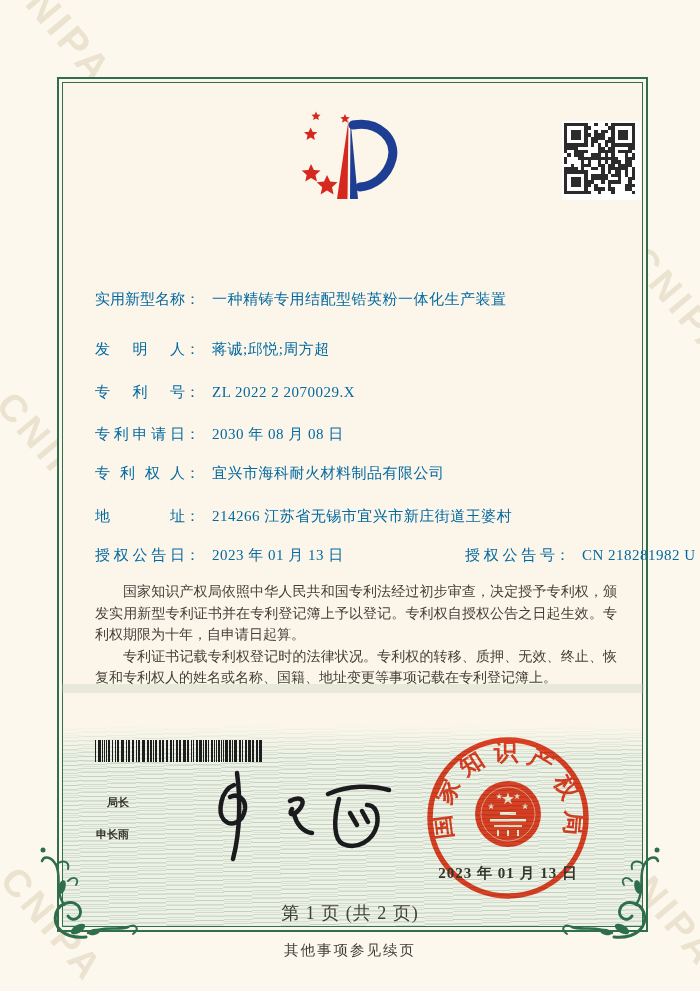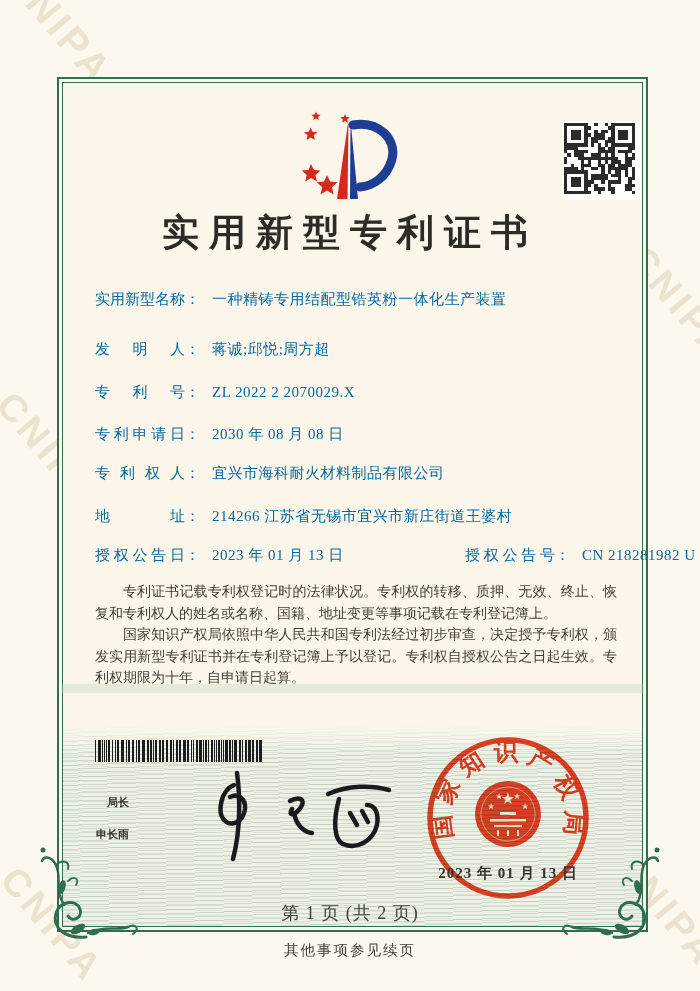--- a/index.html
+++ b/index.html
@@ -347,21 +347,20 @@
         <rect x="4" y="20" width="1" height="1" fill="#2b2b2b"></rect>
         <rect x="5" y="20" width="1" height="1" fill="#2b2b2b"></rect>
         <rect x="6" y="20" width="1" height="1" fill="#2b2b2b"></rect>
         <rect x="7" y="20" width="1" height="1" fill="#2b2b2b"></rect>
         <rect x="10" y="20" width="1" height="1" fill="#2b2b2b"></rect>
         <rect x="14" y="20" width="1" height="1" fill="#2b2b2b"></rect>
         <rect x="20" y="20" width="1" height="1" fill="#2b2b2b"></rect>
       </svg>
   </div>
 
-  <div class="title">实用新型专利证书</div>
 
   <div class="frow" style="top:290px">
     <span class="flabel">实用新型名称</span><span>：</span><span class="fvalue">一种精铸专用结配型锆英粉一体化生产装置</span>
   </div>
   <div class="frow" style="top:340px">
     <span class="flabel">发明人</span><span>：</span><span class="fvalue">蒋诚;邱悦;周方超</span>
   </div>
   <div class="frow" style="top:383px">
     <span class="flabel">专利号</span><span>：</span><span class="fvalue">ZL 2022 2 2070029.X</span>
   </div>
@@ -373,22 +372,22 @@
   </div>
   <div class="frow" style="top:507px">
     <span class="flabel">地址</span><span>：</span><span class="fvalue">214266 江苏省无锡市宜兴市新庄街道王婆村</span>
   </div>
   <div class="frow" style="top:546px;width:522px">
     <span><span class="flabel">授权公告日</span><span>：</span><span class="fvalue">2023 年 01 月 13 日</span></span>
     <span class="frow-right"><span class="flabel">授权公告号</span><span>：</span><span class="fvalue">CN 218281982 U</span></span>
   </div>
 
   <div class="body-text">
+    <p>国家知识产权局依照中华人民共和国专利法经过初步审查，决定授予专利权，颁发实用新型专利证书并在专利登记簿上予以登记。专利权自授权公告之日起生效。专利权期限为十年，自申请日起算。</p>
     <p>专利证书记载专利权登记时的法律状况。专利权的转移、质押、无效、终止、恢复和专利权人的姓名或名称、国籍、地址变更等事项记载在专利登记簿上。</p>
-    <p>国家知识产权局依照中华人民共和国专利法经过初步审查，决定授予专利权，颁发实用新型专利证书并在专利登记簿上予以登记。专利权自授权公告之日起生效。专利权期限为十年，自申请日起算。</p>
   </div>
 
   <div class="barcode">
     <svg id="bc-svg" width="170" height="22" viewBox="0 0 170 22" preserveAspectRatio="none" shape-rendering="crispEdges">
         <rect x="0" y="0" width="1" height="22" fill="#1d1d1d"></rect>
         <rect x="3" y="0" width="3" height="22" fill="#1d1d1d"></rect>
         <rect x="7" y="0" width="1" height="22" fill="#1d1d1d"></rect>
         <rect x="9" y="0" width="1" height="22" fill="#1d1d1d"></rect>
         <rect x="11" y="0" width="1" height="22" fill="#1d1d1d"></rect>
         <rect x="13" y="0" width="2" height="22" fill="#1d1d1d"></rect>

